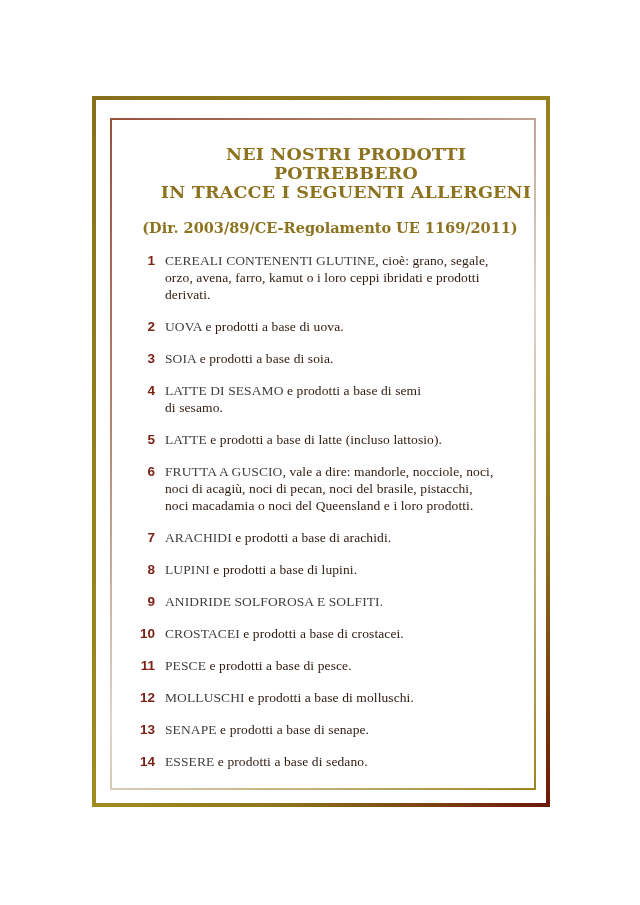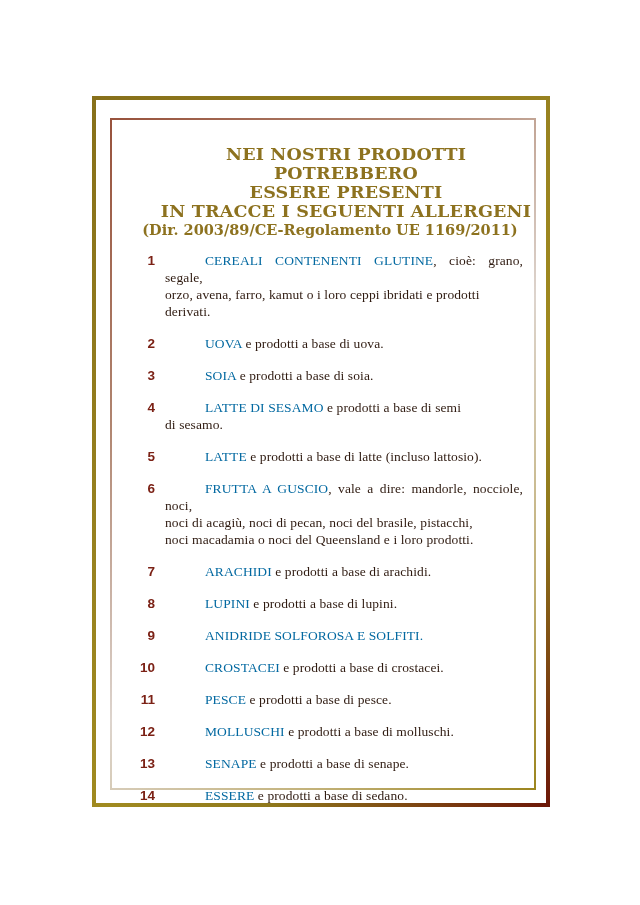--- a/index.html
+++ b/index.html
@@ -36,21 +36,21 @@
     font-size: 17.5px;
     line-height: 19px;
     letter-spacing: 0.2px;
     padding-left: 48px;
   }
   .subtitle {
     font-family: "DejaVu Serif", serif;
     font-weight: bold;
     font-size: 14.5px;
     line-height: 17px;
-    margin-top: 0;
+    margin-top: 17px;
     padding-left: 16px;
   }
 
   .allergen-list {
     position: absolute; left: 133px; top: 252px; width: 392px;
   }
   .allergen-item {
     display: flex;
     margin-bottom: 15px;
   }
@@ -70,33 +70,32 @@
     margin: 0;
     width: 358px;
     font-family: "Liberation Serif", serif;
     font-size: 13.5px;
     line-height: 17px;
     color: #2e1a10;
     text-align: justify;
     white-space: pre-line;
     letter-spacing: 0.1px;
   }
-  .allergen-name { color: #0369a1; margin-left: 40px; }
+  .allergen-name { color: #404040; }
   .allergen-desc { color: #2e1a10; }
 </style>
 </head>
 <body>
 
 <div class="page">
   <div class="outer-frame"></div>
   <div class="inner-frame"></div>
 
   <div class="title-block">
     <div class="title-line">NEI NOSTRI PRODOTTI POTREBBERO</div>
-    <div class="title-line">ESSERE PRESENTI</div>
     <div class="title-line">IN TRACCE I SEGUENTI ALLERGENI</div>
     <div class="subtitle">(Dir. 2003/89/CE-Regolamento UE 1169/2011)</div>
   </div>
 
   <div class="allergen-list">
     <div class="allergen-item">
         <span class="item-number">1</span>
         <p class="item-text"><span class="allergen-name">CEREALI CONTENENTI GLUTINE</span><span class="allergen-desc">, cioè: grano, segale,
 orzo, avena, farro, kamut o i loro ceppi ibridati e prodotti
 derivati.</span></p>

